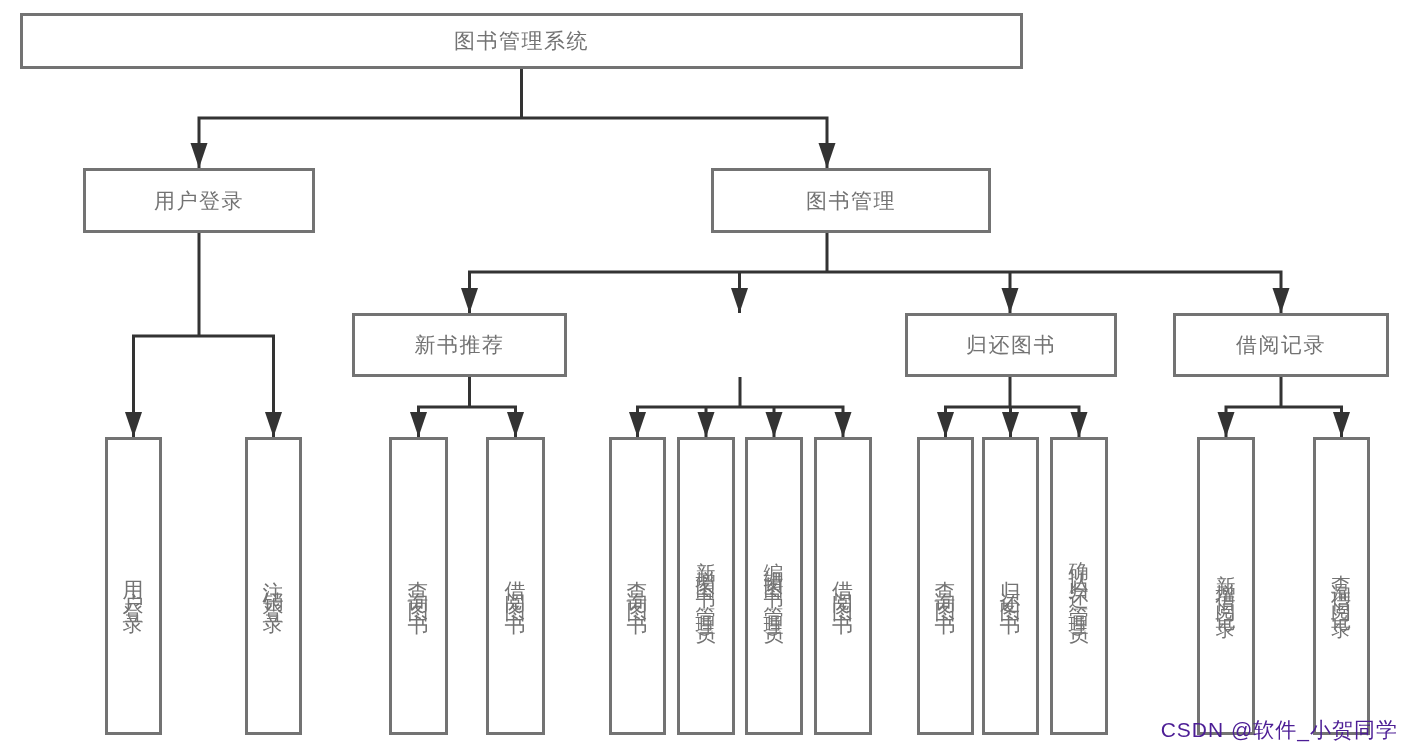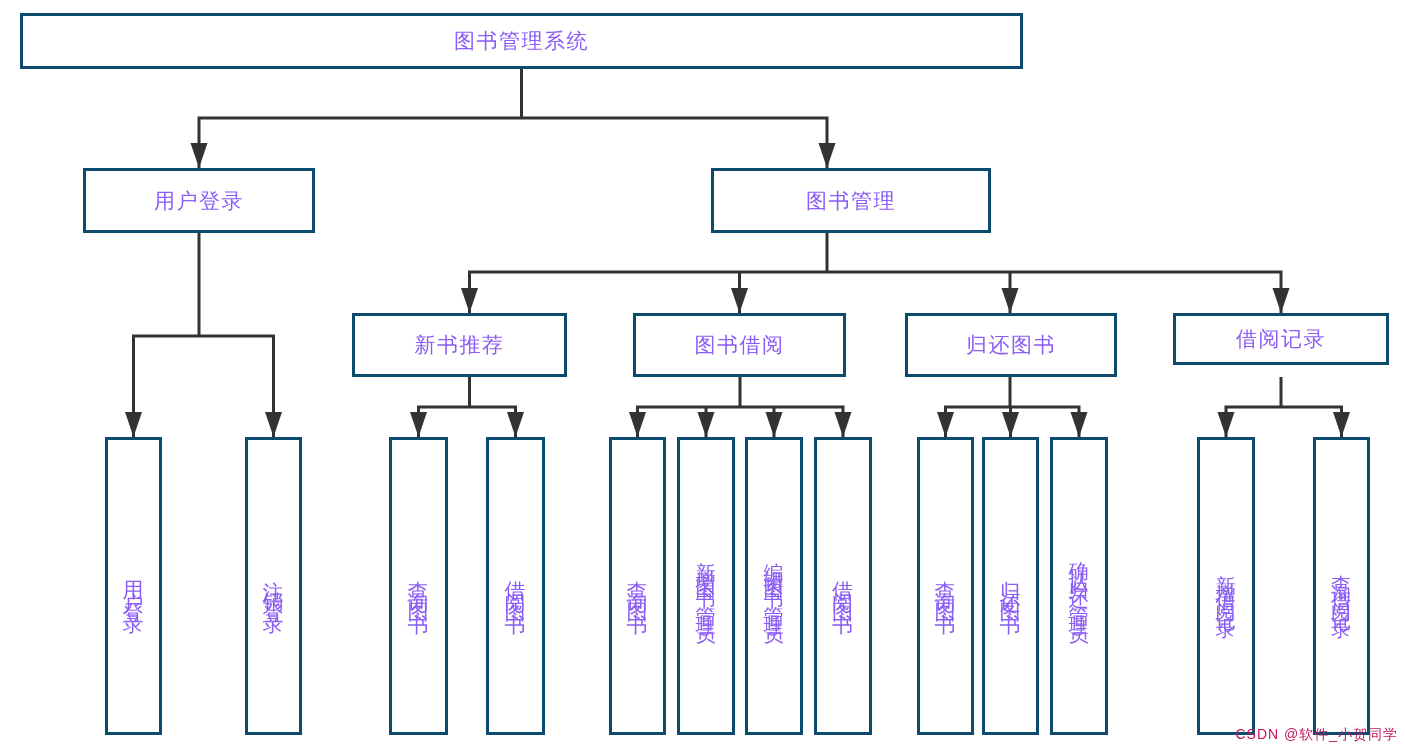--- a/index.html
+++ b/index.html
@@ -21,26 +21,26 @@
     left: 0;
     top: 0;
     width: 1405px;
     height: 747px;
     z-index: 1;
   }
   .node {
     position: absolute;
     box-sizing: border-box;
     background: #ffffff;
-    border: 3px solid #0c4a6e;
+    border: 3px solid #737373;
     display: flex;
     align-items: center;
     justify-content: center;
     z-index: 2;
-    color: #8b5cf6;
+    color: #737373;
   }
   .node-h {
     font-size: 21px;
     letter-spacing: 1.5px;
     white-space: nowrap;
   }
   .node-v {
     writing-mode: vertical-rl;
     text-orientation: mixed;
     font-size: 21px;
@@ -49,23 +49,23 @@
     text-align: center;
   }
   .node-v-dense {
     letter-spacing: 9px;
     font-size: 20px;
   }
   #watermark {
     position: absolute;
     right: 7px;
     bottom: 3px;
-    font-size: 14px;
+    font-size: 21px;
     letter-spacing: 1px;
-    color: #be185d;
+    color: #4c1d95;
     z-index: 5;
     white-space: nowrap;
   }
 </style>
 </head>
 <body>
 
 <div id="stage">
 
   <svg id="connectors" viewBox="0 0 1405 747" xmlns="http://www.w3.org/2000/svg">
@@ -114,23 +114,22 @@
       <use href="#arrowhead" x="1341.5" y="437"></use>
     </g>
   </svg>
 
   <div class="node node-h" style="left:20px; top:13px; width:1003px; height:56px">图书管理系统</div>
 
   <div class="node node-h" style="left:83px; top:168px; width:232px; height:65px">用户登录</div>
   <div class="node node-h" style="left:711px; top:168px; width:280px; height:65px">图书管理</div>
 
   <div class="node node-h" style="left:352px; top:313px; width:215px; height:64px">新书推荐</div>
-  <div class="node node-h" style="left:633px; top:313px; width:213px; height:64px">图书借阅</div>
   <div class="node node-h" style="left:905px; top:313px; width:212px; height:64px">归还图书</div>
-  <div class="node node-h" style="left:1173px; top:313px; width:216px; height:52px">借阅记录</div>
+  <div class="node node-h" style="left:1173px; top:313px; width:216px; height:64px">借阅记录</div>
 
   <div class="node node-v" style="left:105px; top:437px; width:57px; height:298px">用户登录</div>
   <div class="node node-v" style="left:245px; top:437px; width:57px; height:298px">注销登录</div>
 
   <div class="node node-v" style="left:389px; top:437px; width:59px; height:298px">查询图书</div>
   <div class="node node-v" style="left:486px; top:437px; width:59px; height:298px">借阅图书</div>
 
   <div class="node node-v" style="left:609px; top:437px; width:57px; height:298px">查询图书</div>
   <div class="node node-v node-v-dense" style="left:677px; top:437px; width:58px; height:298px">新增图书（管理员）</div>
   <div class="node node-v node-v-dense" style="left:745px; top:437px; width:58px; height:298px">编辑图书（管理员）</div>

